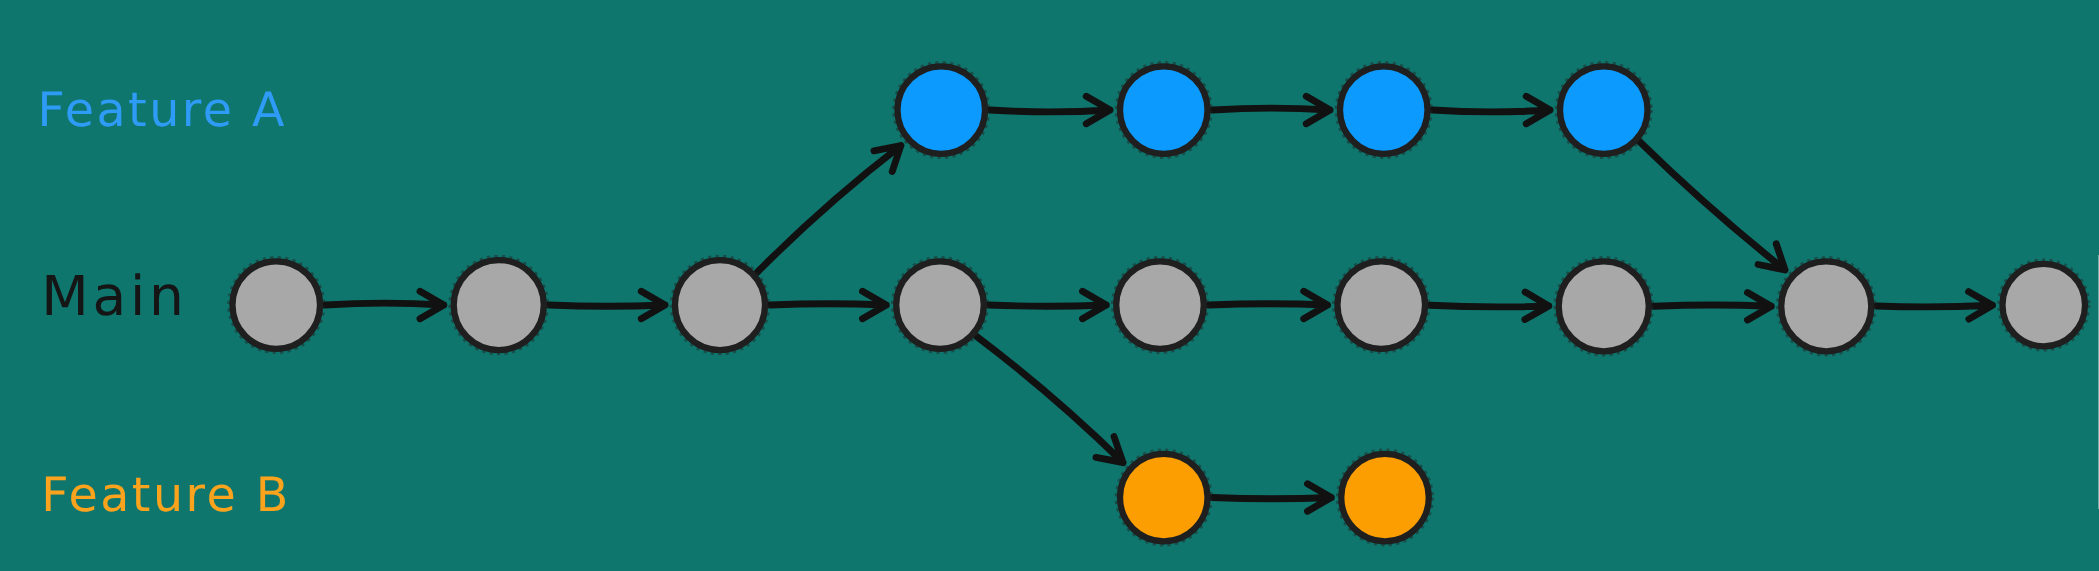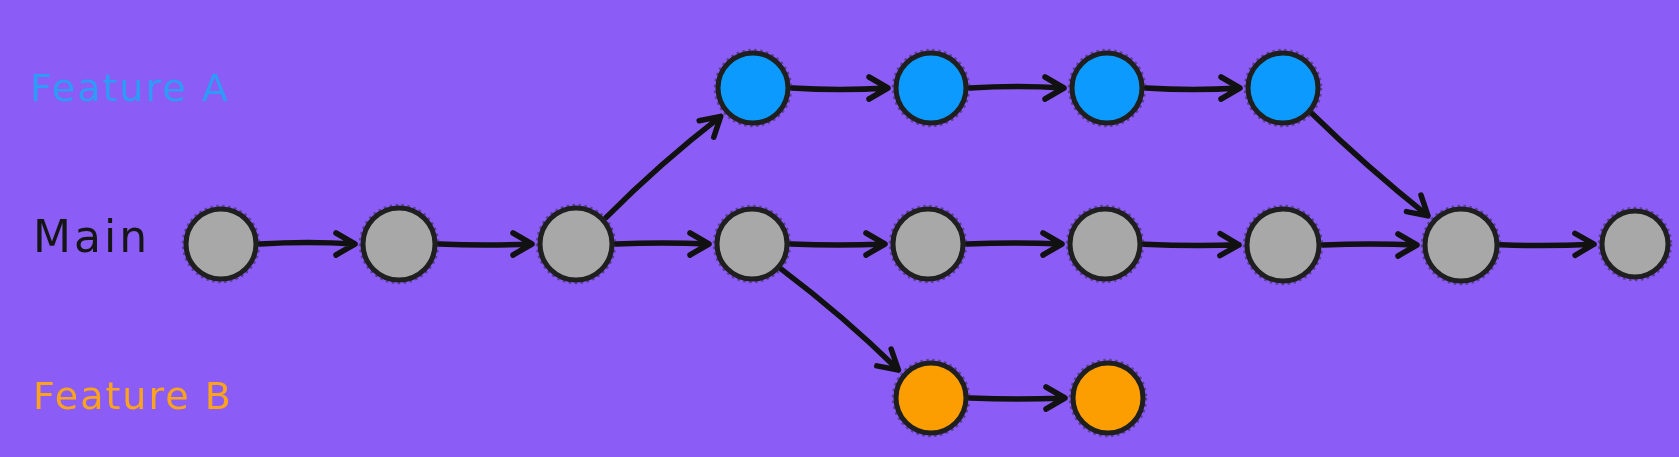--- a/index.html
+++ b/index.html
@@ -4,21 +4,21 @@
 <style>
   html, body {
     margin: 0;
     padding: 0;
     background: #ffffff;
   }
   .canvas {
     position: relative;
     width: 1679px;
     height: 457px;
-    background: #8b5cf6;
+    background: #0f766e;
     overflow: hidden;
     font-family: "DejaVu Sans", "Liberation Sans", sans-serif;
   }
   svg.diagram {
     display: block;
     width: 1679px;
     height: 457px;
   }
   .branch-label {
     font-size: 38px;

